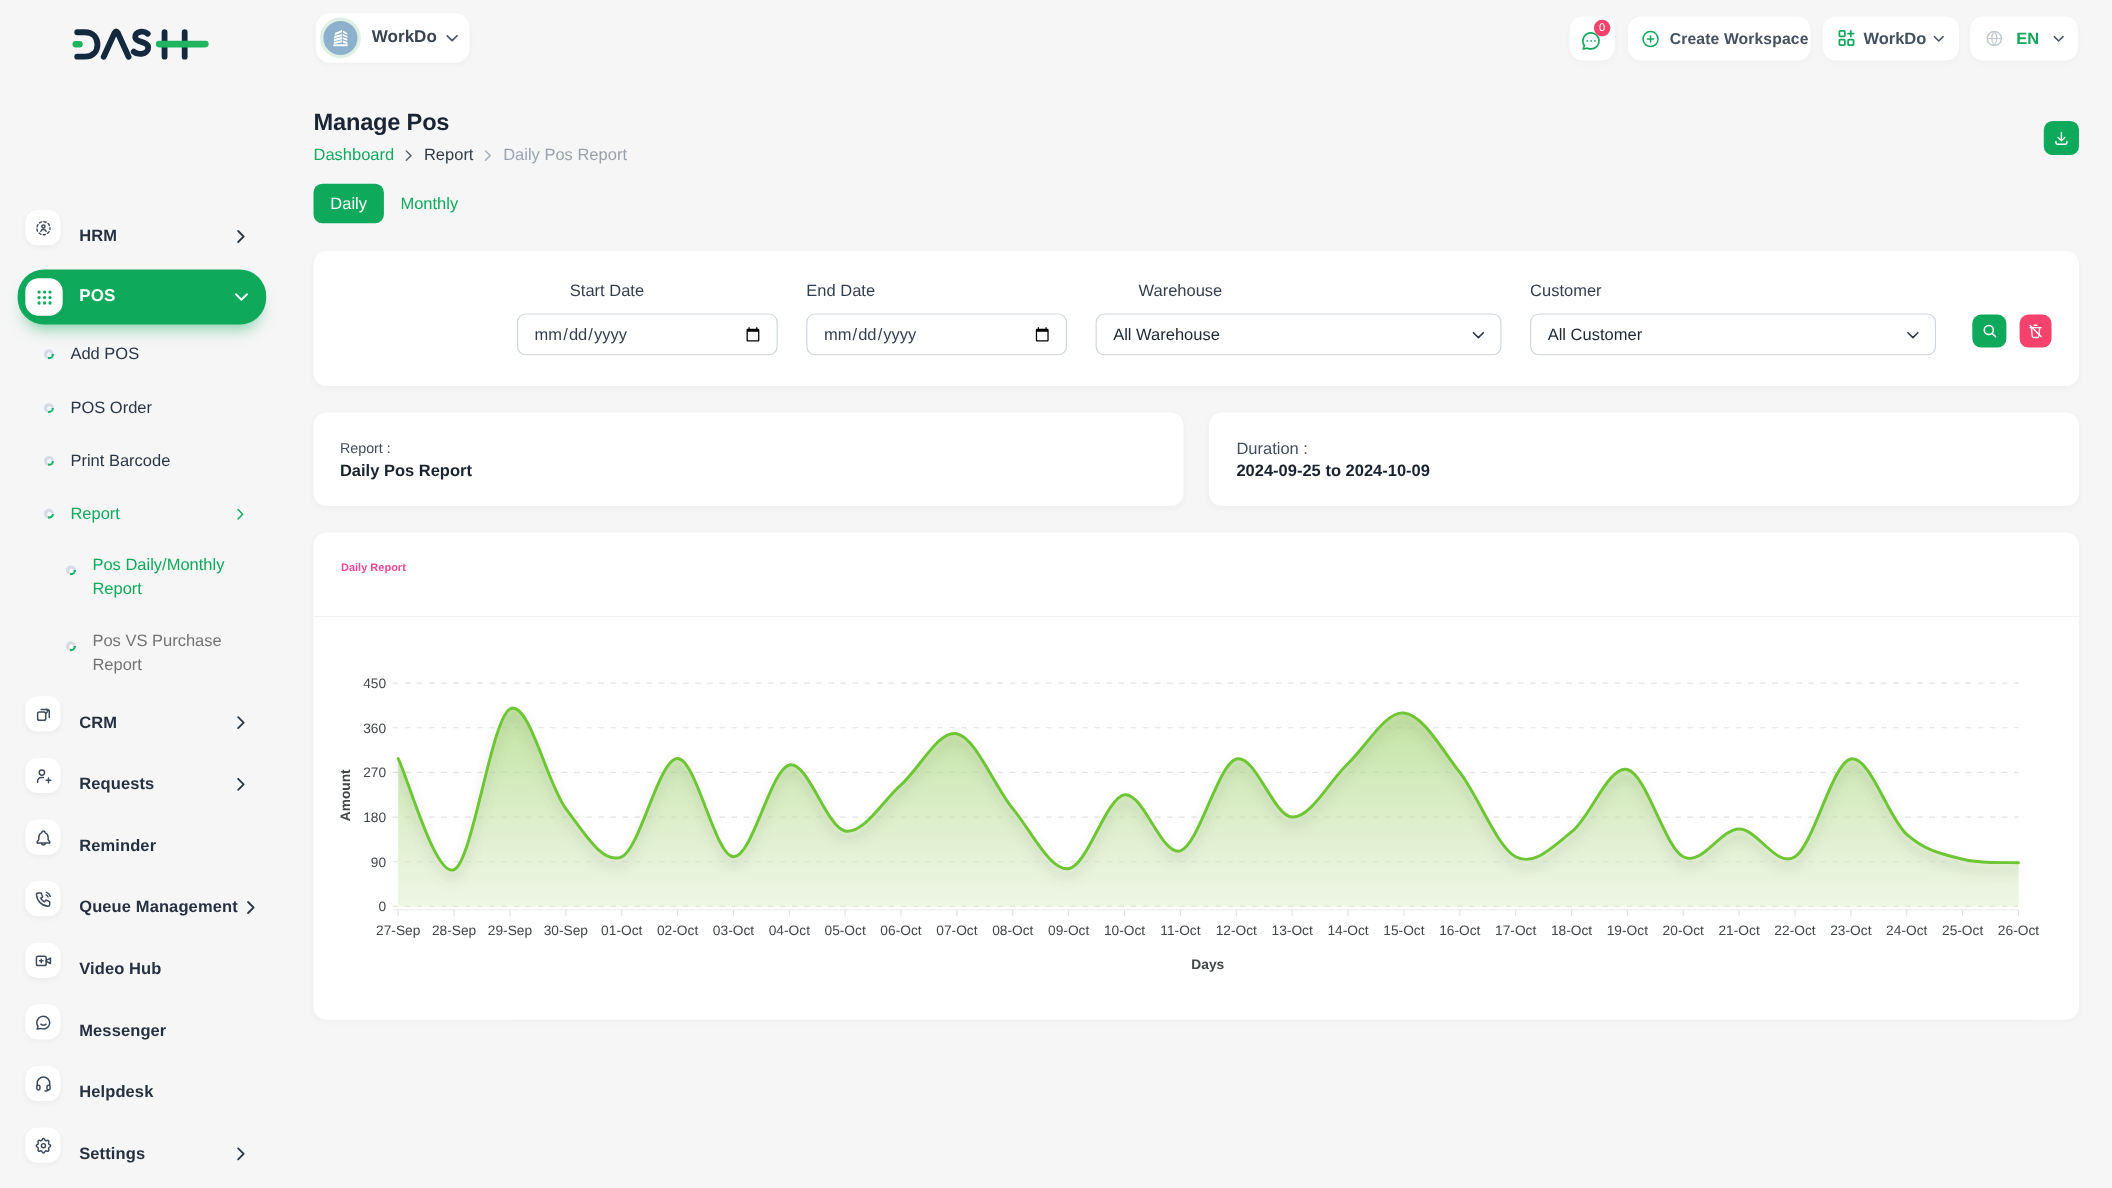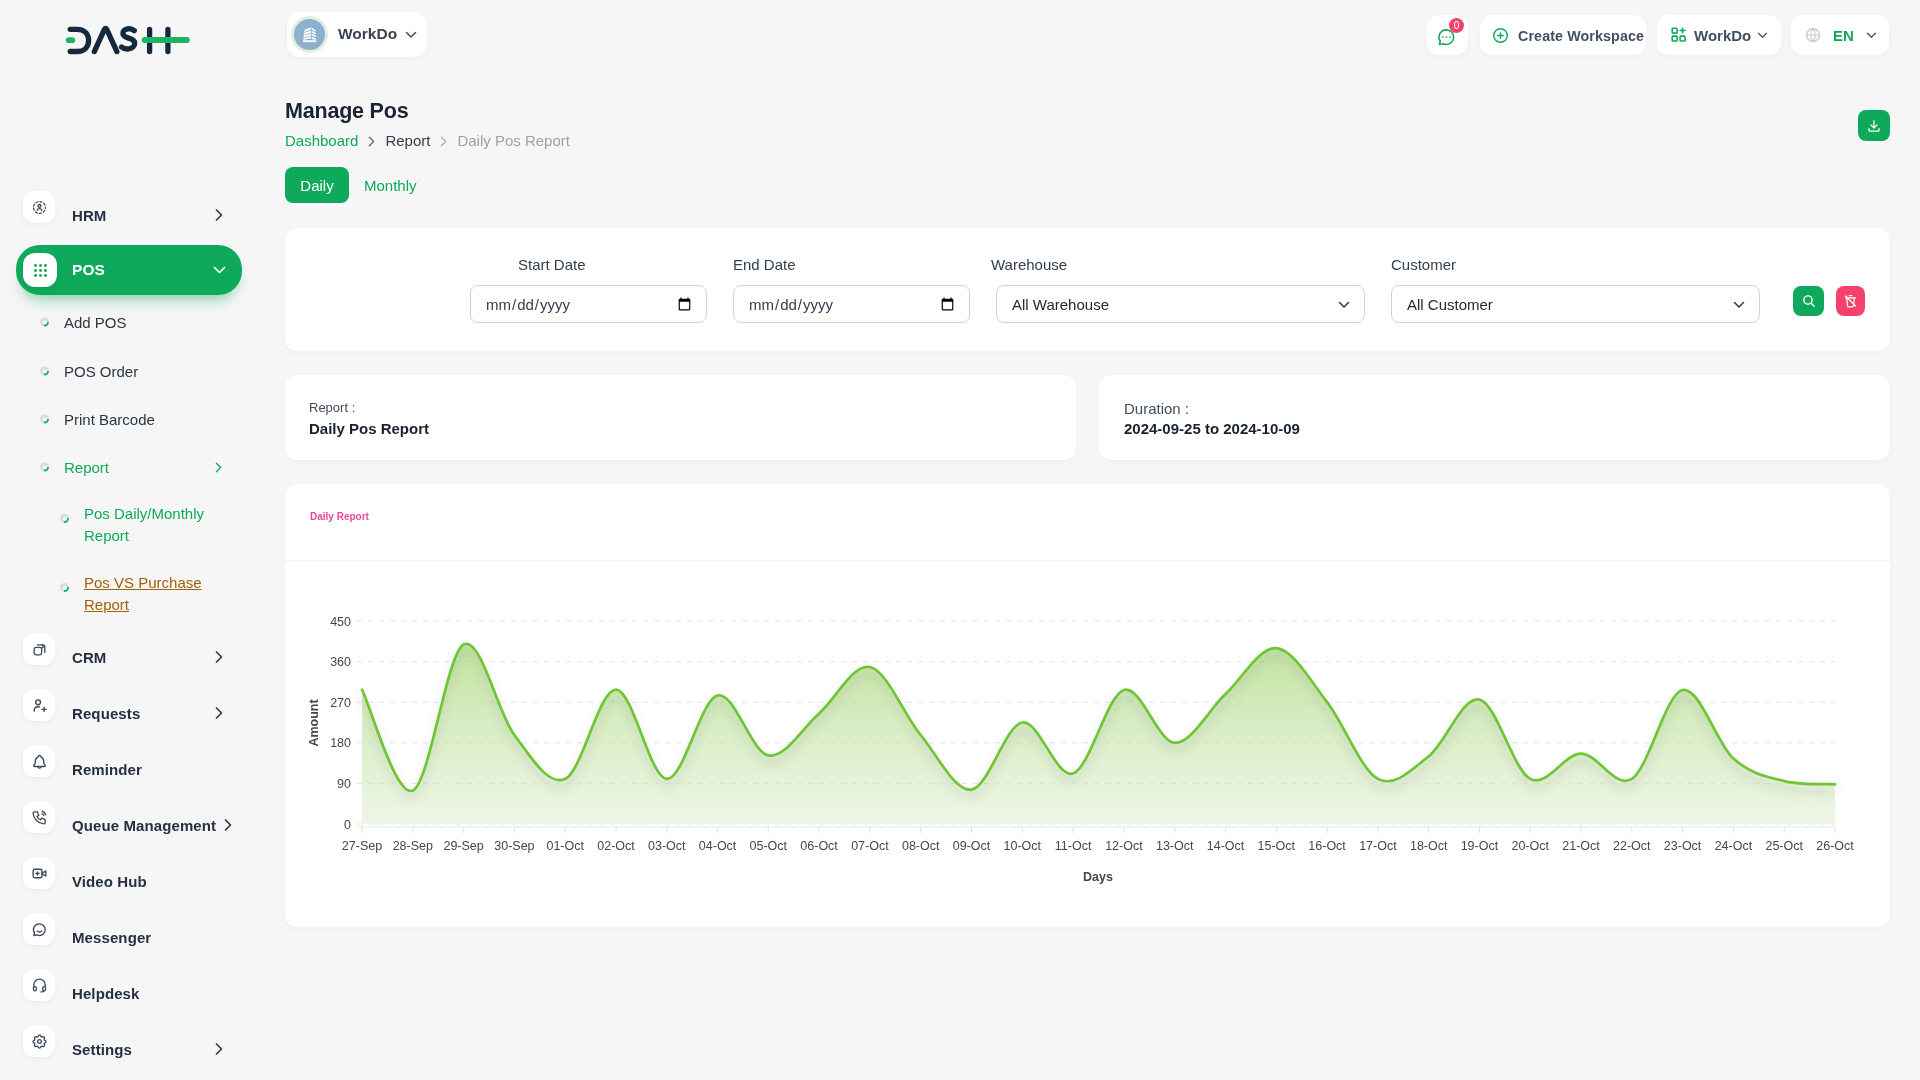--- a/index.html
+++ b/index.html
@@ -90,21 +90,21 @@
     <svg class="abs" style="right:34px;top:9px;" width="7" height="11" viewBox="0 0 8 13" fill="none" stroke="#0fa95c" stroke-width="1.6" stroke-linecap="round" stroke-linejoin="round">
         <path d="m1.5 1.5 5 5-5 5"></path>
       </svg>
   </div>
   <div class="abs" style="top:503px;left:0;width:256px;">
     <span class="ring" style="left:60px;top:11px;transform:none;"></span>
     <div style="position:absolute;left:84px;top:0;width:130px;font-size:15px;line-height:22px;color:#0fa95c;">Pos Daily/Monthly Report</div>
   </div>
   <div class="abs" style="top:572px;left:0;width:256px;">
     <span class="ring" style="left:60px;top:11px;transform:none;"></span>
-    <div style="position:absolute;left:84px;top:0;width:130px;font-size:15px;line-height:22px;color:#a16207;text-decoration:underline;">Pos VS Purchase Report</div>
+    <div style="position:absolute;left:84px;top:0;width:130px;font-size:15px;line-height:22px;color:#737373;">Pos VS Purchase Report</div>
   </div>
 
   <div class="mitem" style="top:633px;">
     <div class="ibox">
         <svg width="17" height="17" viewBox="0 0 24 24" fill="none" stroke="#3d4a5c" stroke-width="1.9" stroke-linecap="round" stroke-linejoin="round">
           <path d="M9 5.5h8a2.5 2.5 0 0 1 2.5 2.5v8"></path>
           <rect x="4.5" y="9" width="10.5" height="10.5" rx="2.4"></rect>
           <path d="m12.2 6.8 2.3-2.3-2.3-2.3" transform="translate(3.4 3.2)"></path>
         </svg>
       </div>
@@ -279,21 +279,21 @@
 <div class="abs" style="left:1858px;top:110px;width:32px;height:31px;background:#0fa95c;border-radius:8px;">
   <svg class="abs" style="left:8px;top:8px;" width="16" height="15" viewBox="0 0 24 24" fill="none" stroke="#fff" stroke-width="2" stroke-linecap="round" stroke-linejoin="round">
       <path d="M4 17v2a2 2 0 0 0 2 2h12a2 2 0 0 0 2-2v-2"></path>
       <path d="M7 11l5 5 5-5M12 4v12"></path>
     </svg>
 </div>
 
 <div class="card" style="left:285px;top:228px;width:1605px;height:123px;">
   <div class="abs" style="left:185px;top:28px;font-size:15px;color:#333f4e;margin-left:48px;">Start Date</div>
   <div class="abs" style="left:448px;top:28px;font-size:15px;color:#333f4e;">End Date</div>
-  <div class="abs" style="left:706px;top:28px;font-size:15px;color:#333f4e;">Warehouse</div>
+  <div class="abs" style="left:750px;top:28px;font-size:15px;color:#333f4e;">Warehouse</div>
   <div class="abs" style="left:1106px;top:28px;font-size:15px;color:#333f4e;">Customer</div>
   <input type="date" class="abs" style="left: 185px; top: 57px; width: 237px; height: 38px; border: 1px solid rgb(206, 212, 220); border-radius: 8px; padding: 0px 12px 0px 14px; font-family: &quot;Liberation Sans&quot;, sans-serif; font-size: 15px; color: rgb(51, 63, 78); background: rgb(255, 255, 255); outline: none;">
   <input type="date" class="abs" style="left: 448px; top: 57px; width: 237px; height: 38px; border: 1px solid rgb(206, 212, 220); border-radius: 8px; padding: 0px 12px 0px 14px; font-family: &quot;Liberation Sans&quot;, sans-serif; font-size: 15px; color: rgb(51, 63, 78); background: rgb(255, 255, 255); outline: none;">
   <div class="abs" style="left:711px;top:57px;width:369px;height:38px;border:1px solid #ced4dc;border-radius:8px;background:#fff;">
     <div class="abs" style="left:15px;top:10px;font-size:15px;color:#202a36;">All Warehouse</div>
     <svg class="abs" style="right:14px;top:15px;" width="12" height="8" viewBox="0 0 12 8" fill="none" stroke="#323c49" stroke-width="1.5" stroke-linecap="round" stroke-linejoin="round">
         <path d="m1.5 1.5 4.5 4.5 4.5-4.5"></path>
       </svg>
   </div>
   <div class="abs" style="left:1106px;top:57px;width:369px;height:38px;border:1px solid #ced4dc;border-radius:8px;background:#fff;">

